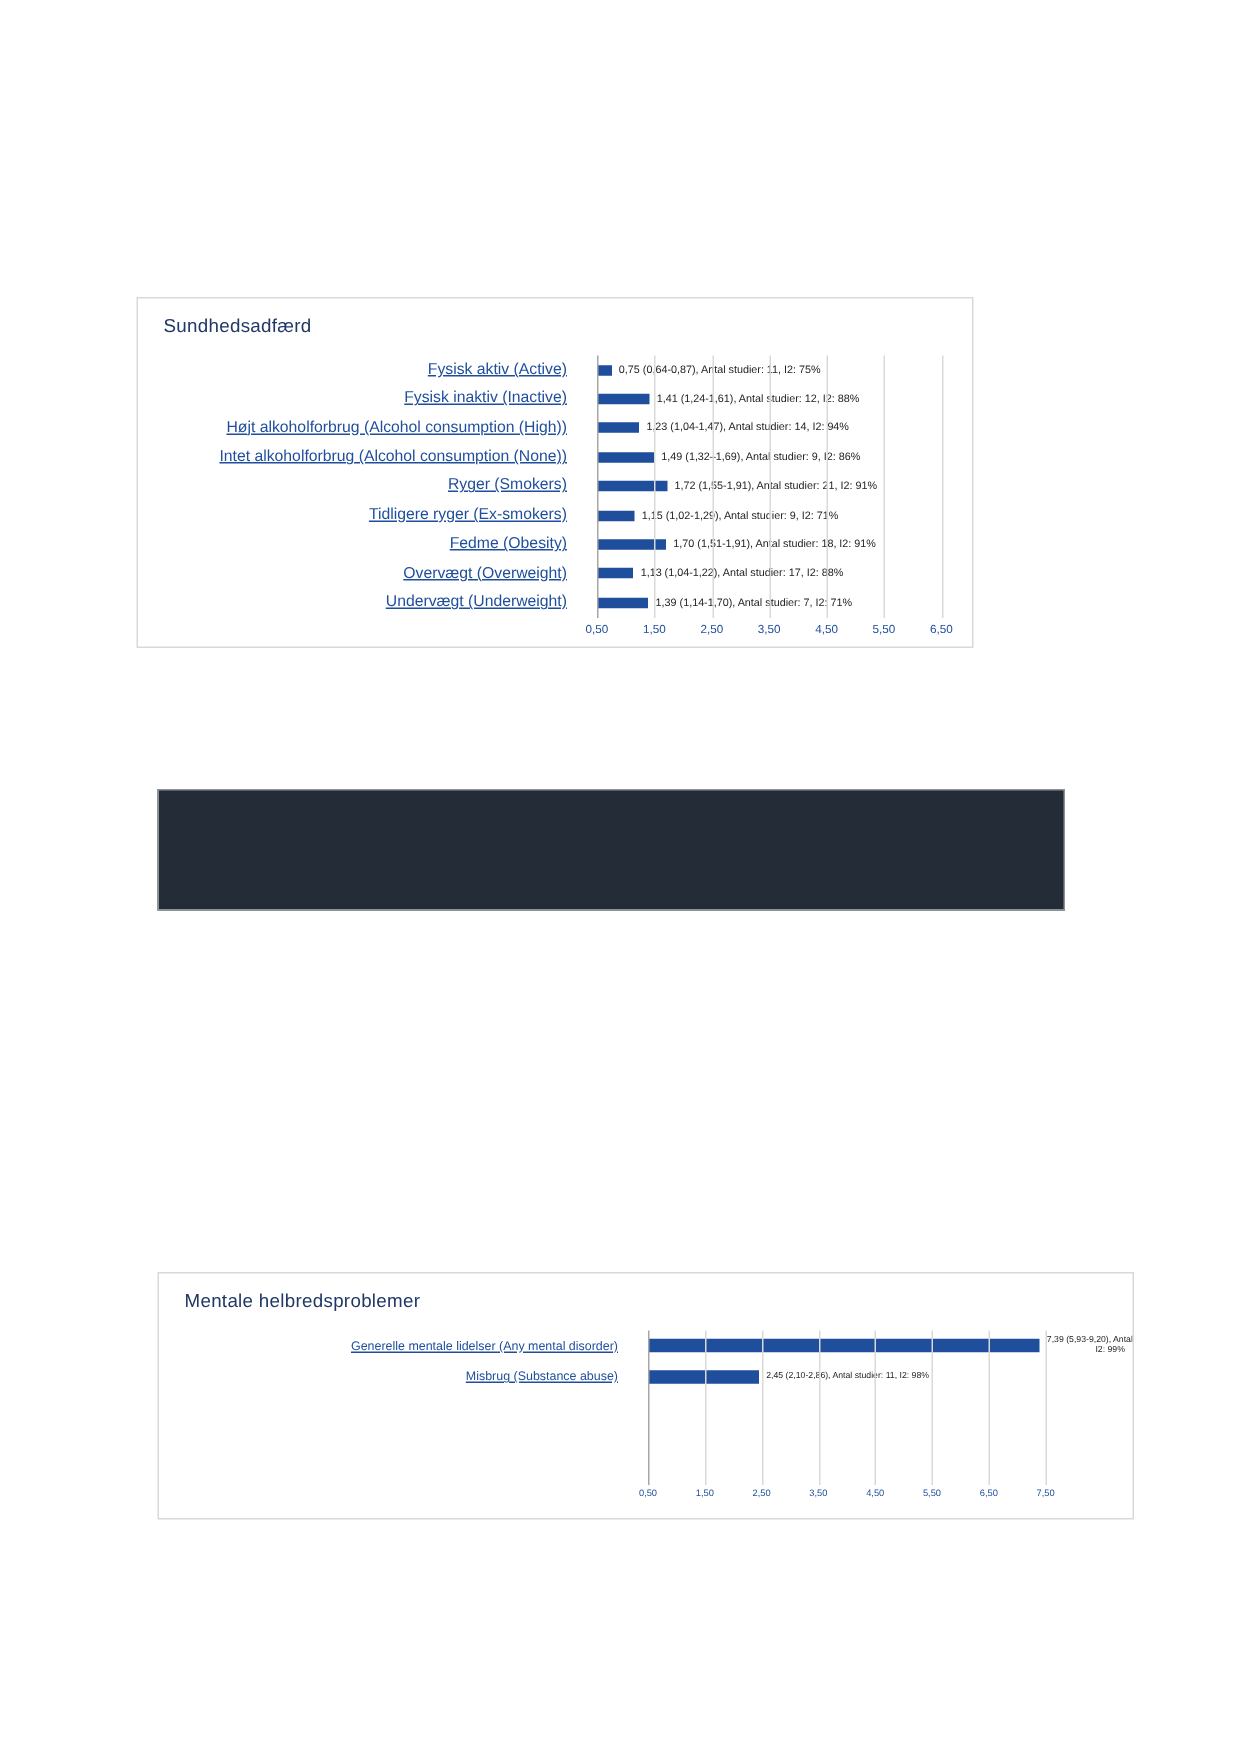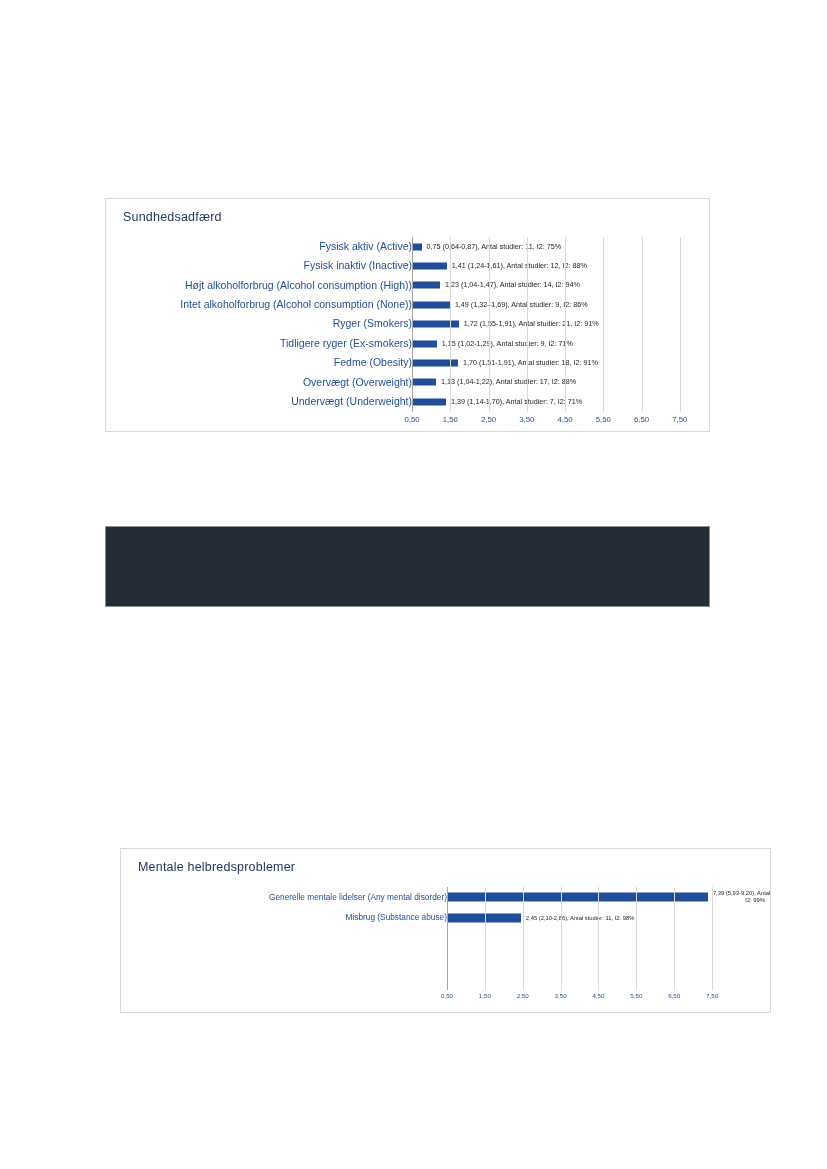--- a/index.html
+++ b/index.html
@@ -46,23 +46,24 @@
     align-items: center;
     width: 100%;
     box-sizing: border-box;
   }
   .cat-label {
     color: #1F4E9C;
     text-align: right;
     white-space: nowrap;
     overflow: hidden;
     text-overflow: ellipsis;
-    padding-right: 0;
+    padding-right: 20px;
     box-sizing: border-box;
     flex: 0 0 auto;
+    text-decoration: underline;
   }
   .bar-area {
     position: relative;
     height: 100%;
     flex: 1 1 auto;
     box-sizing: border-box;
   }
   .bar {
     position: absolute;
     background: #1F4E9C;
@@ -103,23 +104,23 @@
   }
   .tick {
     position: absolute;
     color: #1F4E9C;
     transform: translateX(-50%);
     white-space: nowrap;
   }
 
   
   #chart-health {
-    left: 105px;
+    left: 91px;
     top: 198px;
-    width: 605px;
+    width: 558px;
     height: 234px;
   }
   #chart-health .panel-title { left: 17px; top: 11px; }
   #chart-health .plot-wrap {
     left: 10px;
     top: 38px;
     width: 583px;
     height: 185px;
   }
   #chart-health .cat-label {
@@ -131,21 +132,20 @@
   #chart-health .dlabel { font-size: 7.2px; }
   #chart-health .axis { height: 16px; }
   #chart-health .tick { font-size: 7.8px; top: 3px; }
 
   
   #chart-mental {
     left: 105px;
     top: 848px;
     width: 651px;
     height: 165px;
-    margin-left: 15px;
   }
   #chart-mental .panel-title { left: 17px; top: 11px; }
   #chart-mental .plot-wrap {
     left: 10px;
     top: 38px;
     width: 600px;
     height: 117px;
   }
   #chart-mental .cat-label {
     width: 316px;

